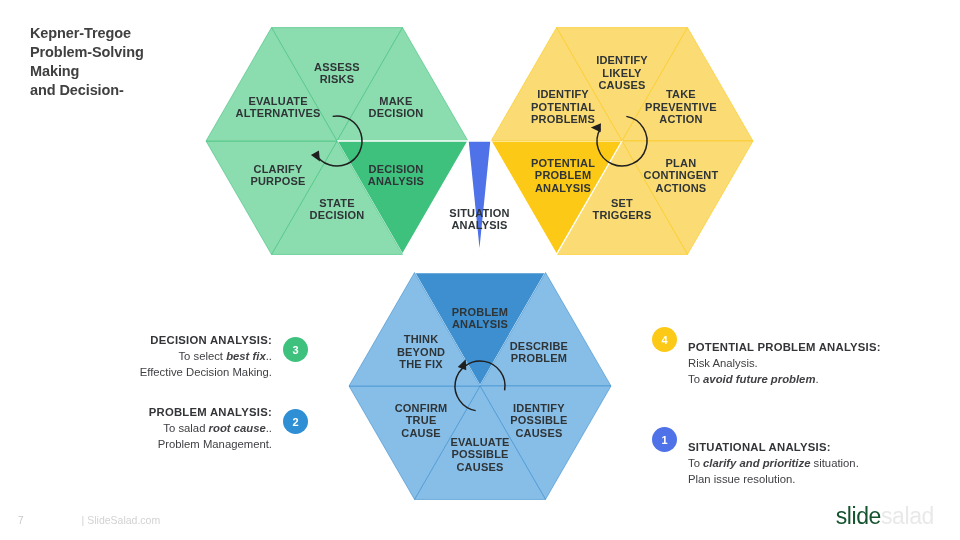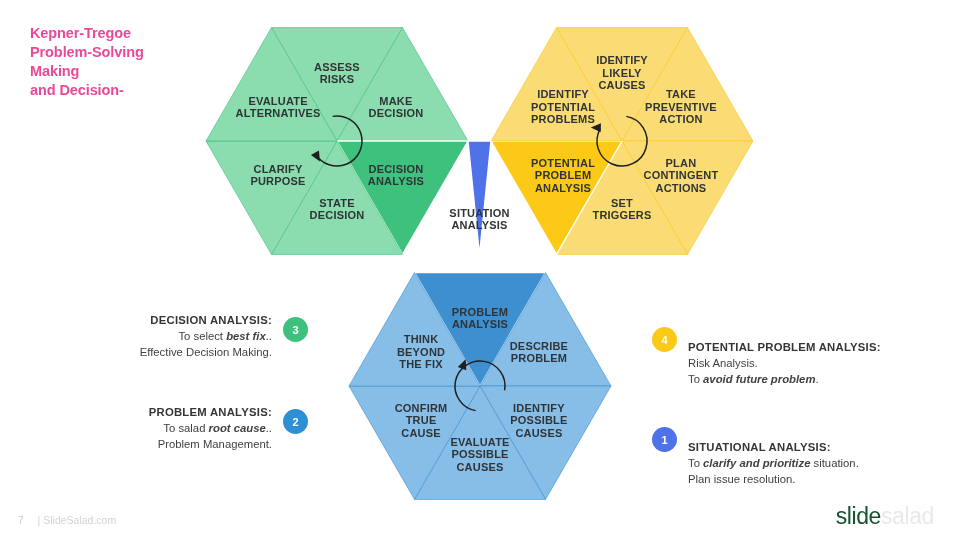--- a/index.html
+++ b/index.html
@@ -4,21 +4,21 @@
 <style>
   html,body{margin:0;padding:0;}
   body{
     width:960px;height:540px;background:#ffffff;overflow:hidden;
     font-family:"Liberation Sans", sans-serif;position:relative;
   }
   #slide{position:absolute;inset:0;}
 
   .title{
     position:absolute;left:30px;top:24px;width:180px;
-    font-size:14.5px;font-weight:bold;line-height:1.32;color:#ec4899;
+    font-size:14.5px;font-weight:bold;line-height:1.32;color:#404040;
     letter-spacing:-0.1px;
   }
 
   svg#diagram{position:absolute;left:0;top:0;width:960px;height:540px;}
   .hexlabel{
     font-family:"Liberation Sans", sans-serif;
     font-size:11px;font-weight:bold;fill:#2f3437;
     text-anchor:middle;letter-spacing:0.2px;
   }
 
@@ -31,29 +31,29 @@
     margin-top:5px;
   }
   .legend .txt{font-size:11.3px;line-height:1.42;color:#404145;white-space:nowrap;}
   .legend .txt .hd{font-weight:bold;color:#333538;letter-spacing:0.25px;}
   .legend .txt .em{font-weight:bold;font-style:italic;}
   .legend.left{flex-direction:row;}
   .legend.left .txt{text-align:right;}
   .legend.right{flex-direction:row;}
   .legend.right .txt{text-align:left;margin-top:17px;}
 
-  #legend-3{right:652px;top:312px;}
+  #legend-3{right:652px;top:332px;}
   #legend-2{right:652px;top:404px;}
   #legend-4{left:652px;top:322px;}
   #legend-1{left:652px;top:422px;}
 
   
   .footer{position:absolute;left:18px;bottom:14px;display:flex;align-items:baseline;gap:14px;}
   .footer .pg{font-size:10px;color:#c8c8c8;}
-  .footer .src{font-size:10.5px;color:#d2d2d2;}
+  .footer .src{font-size:10.5px;color:#d2d2d2;margin-left:44px;}
   .brand{
     position:absolute;right:26px;bottom:10px;
     font-size:23px;letter-spacing:-0.4px;
   }
   .brand .a{color:#14532d;}
   .brand .b{color:#e9e9e9;}
 </style>
 </head>
 <body>
 

